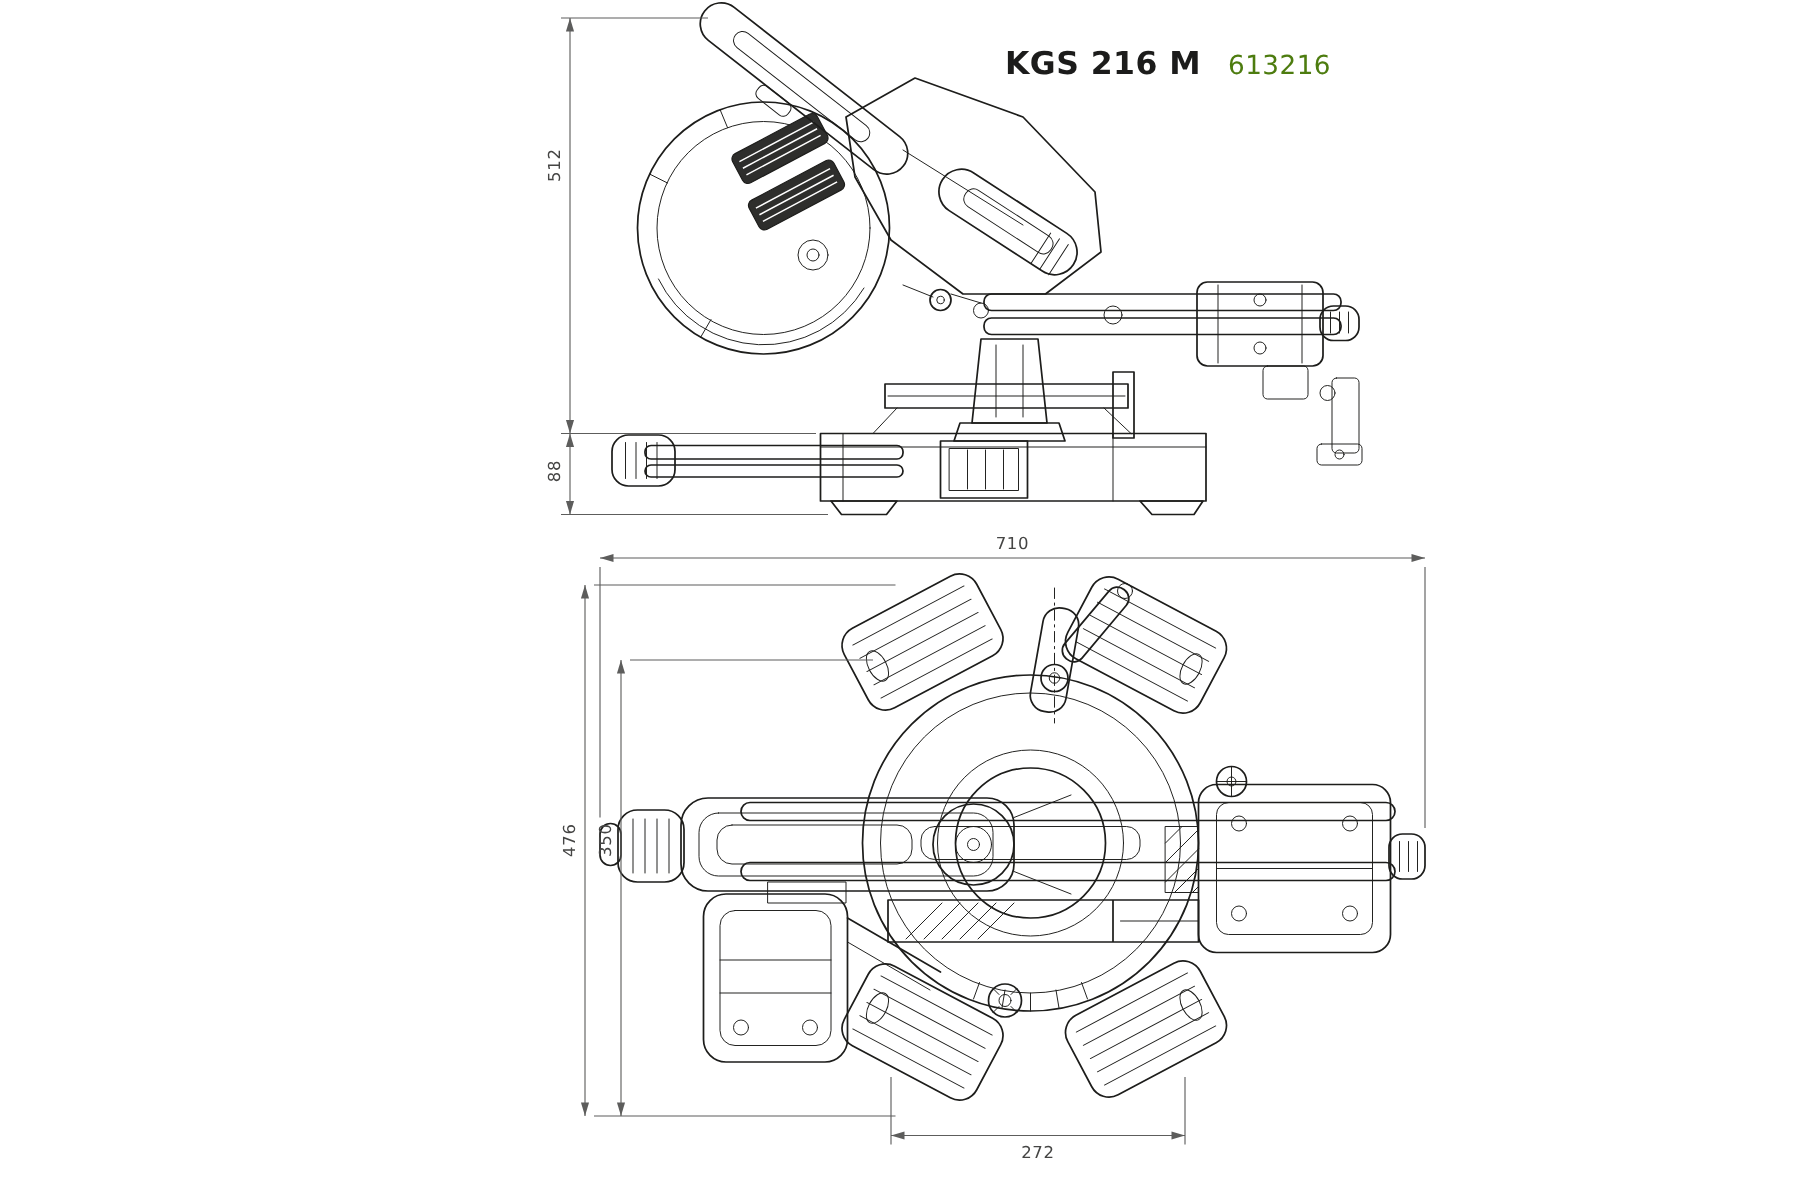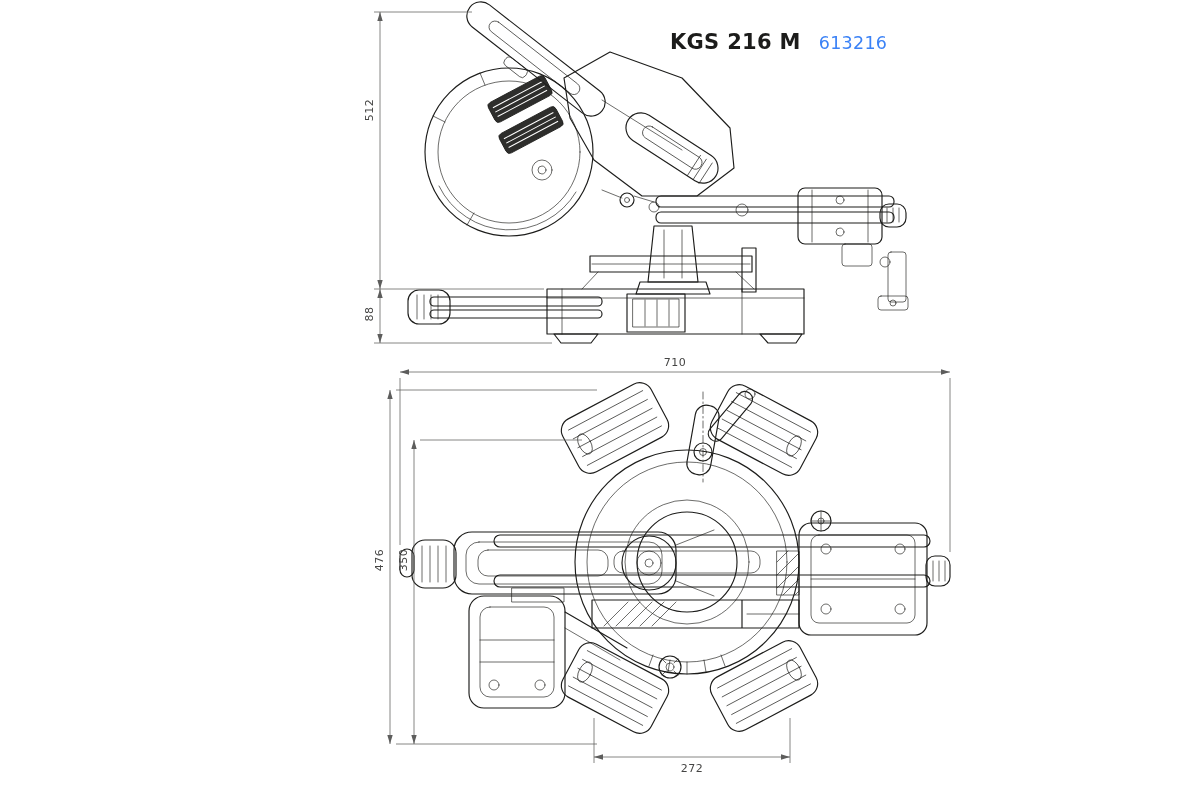--- a/index.html
+++ b/index.html
@@ -1,19 +1,19 @@
 <!DOCTYPE html>
 <html><head>
 <meta charset="utf-8">
 <style>
   html,body{margin:0;padding:0;background:#fff;}
   .page{position:relative;width:1200px;height:800px;background:#ffffff;font-family:"DejaVu Sans",sans-serif;overflow:hidden;margin-left:42px;}
   .title-block{position:absolute;left:628px;top:30px;display:flex;align-items:baseline;gap:18px;}
   .model{font-size:21px;font-weight:bold;color:#1c1c1b;letter-spacing:.3px;}
-  .artnr{font-size:17.5px;color:#3b82f6;letter-spacing:.3px;}
+  .artnr{font-size:17.5px;color:#4d7c0f;letter-spacing:.3px;}
   .logo{position:absolute;left:700px;top:748px;color:#060606;font-weight:bold;font-size:40px;letter-spacing:-1.5px;line-height:1;}
   .logo sup{font-size:13px;letter-spacing:0;position:relative;top:-17px;left:3px;}
   svg .c1{fill:none;stroke:#1d1d1b;stroke-width:1.15;stroke-linejoin:round;stroke-linecap:round;}
   svg .c2{fill:none;stroke:#1d1d1b;stroke-width:.65;stroke-linejoin:round;stroke-linecap:round;}
   svg .dk{fill:#2e2e2c;stroke:#1d1d1b;stroke-width:.8;}
   svg .wl{stroke:#ffffff;stroke-width:1;fill:none;}
   svg .dim{fill:none;stroke:#5d5d5c;stroke-width:.75;}
   svg .dimf{fill:#5d5d5c;stroke:none;}
   svg .dimt{font-family:"DejaVu Sans",sans-serif;font-size:11px;fill:#454544;letter-spacing:.5px;}
   svg .dash{stroke-dasharray:7 3 1.5 3;}

